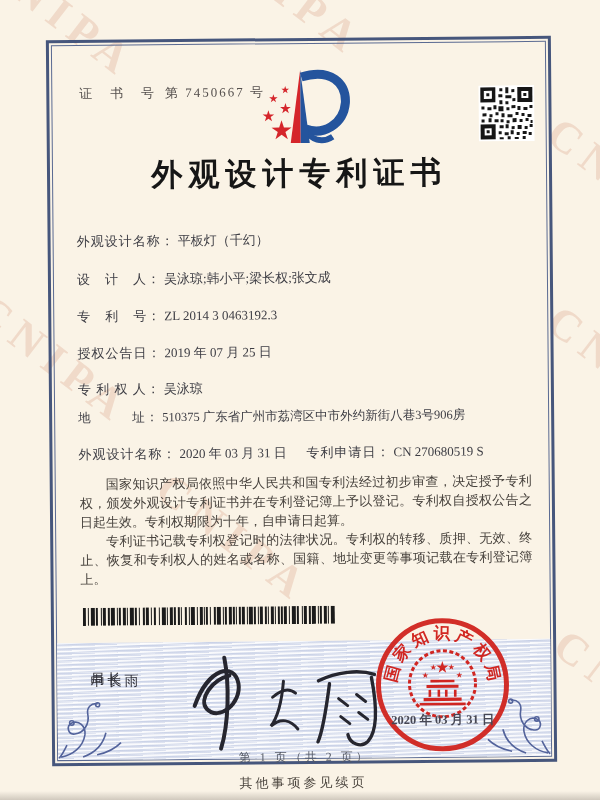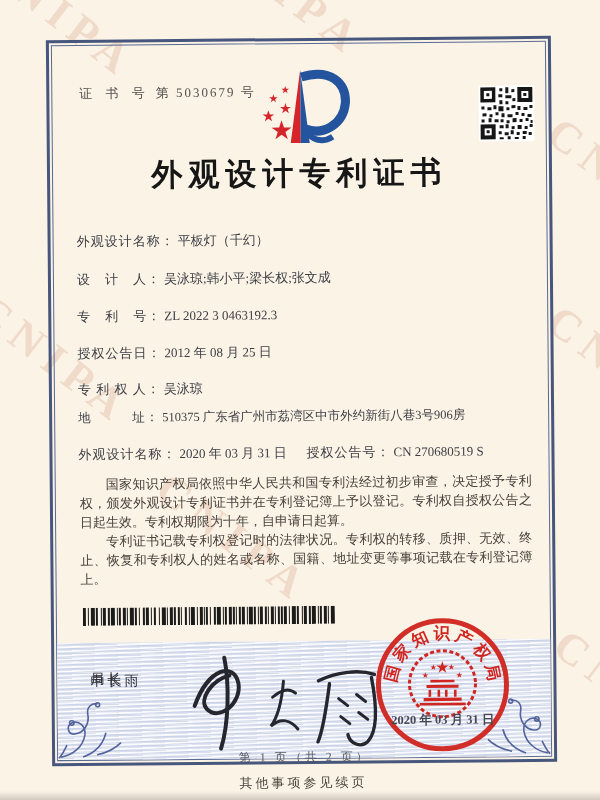--- a/index.html
+++ b/index.html
@@ -15,21 +15,21 @@
     font-size:44px;letter-spacing:9px;color:rgba(214,148,118,0.26);
     transform:rotate(38deg);white-space:nowrap;pointer-events:none;
   }
   
   .cert{
     position:absolute;left:49px;top:38px;width:505px;height:726px;
     border:3px solid #46567c;box-sizing:border-box;
   }
   .cert-inner-line{position:absolute;inset:2px;border:1px solid #5a6a92;pointer-events:none;}
   .cert-no{position:absolute;left:30px;top:42px;font-size:13px;color:#55504e;letter-spacing:2px;white-space:nowrap;}
-  .cert-no .lbl{letter-spacing:5px;margin-right:6px;}
+  .cert-no .lbl{letter-spacing:5px;margin-right:6px;font-family:Liberation Mono, monospace;}
   .logo{position:absolute;left:202px;top:26px;}
   .qr{position:absolute;left:429px;top:46px;}
   .title{
     position:absolute;left:0;right:0;top:112px;text-align:center;
     font-size:31px;font-weight:bold;color:#161616;letter-spacing:6px;white-space:nowrap;
   }
   .field{position:absolute;left:26px;font-size:13px;color:#3d3d44;white-space:nowrap;}
   .field .flabel{letter-spacing:1px;text-align:right;}
   .field .fvalue{margin-left:3px;}
   .grant-group{position:absolute;left:228px;top:0;}
@@ -78,21 +78,21 @@
   <div class="wm" style="left:536px;top:160px;">CNIPA</div>
   <div class="wm" style="left:-36px;top:332px;">CNIPA</div>
   <div class="wm" style="left:534px;top:348px;">CNIPA</div>
   <div class="wm" style="left:142px;top:512px;">CNIPA</div>
   <div class="wm" style="left:538px;top:672px;">CNIPA</div>
 
   <div class="cert">
     <div class="cert-inner-line"></div>
 
     <div class="cert-no">
-      <span class="lbl">证 书 号</span><span>第 5030679 号</span>
+      <span class="lbl">证 书 号</span><span>第 7450667 号</span>
     </div>
 
     <svg class="logo" width="100" height="86" viewBox="0 0 100 86">
       <g fill="#d5252b" font-family="'DejaVu Sans',sans-serif" text-anchor="middle">
         <text x="30" y="72" font-size="26">★</text>
         <text x="17" y="54" font-size="15">★</text>
         <text x="34" y="46" font-size="14">★</text>
         <text x="22" y="35" font-size="11">★</text>
         <text x="34" y="26" font-size="10">★</text>
       </g>
@@ -169,35 +169,35 @@
 
     <div class="title">外观设计专利证书</div>
 
     <div class="field" style="top:190px;">
       <span class="flabel">外观设计名称：</span><span class="fvalue">平板灯（千幻）</span>
     </div>
     <div class="field" style="top:228px;">
       <span class="flabel">设　计　人：</span><span class="fvalue">吴泳琼;韩小平;梁长权;张文成</span>
     </div>
     <div class="field" style="top:265px;">
-      <span class="flabel">专　利　号：</span><span class="fvalue">ZL 2022 3 0463192.3</span>
+      <span class="flabel">专　利　号：</span><span class="fvalue">ZL 2014 3 0463192.3</span>
     </div>
     <div class="field" style="top:302px;">
-      <span class="flabel">授权公告日：</span><span class="fvalue">2012 年 08 月 25 日</span>
+      <span class="flabel">授权公告日：</span><span class="fvalue">2019 年 07 月 25 日</span>
     </div>
     <div class="field" style="top:338px;">
       <span class="flabel">专 利 权 人：</span><span class="fvalue">吴泳琼</span>
     </div>
     <div class="field" style="top:367px;font-size:12.5px;">
       <span class="flabel">地　　　址：</span><span class="fvalue">510375 广东省广州市荔湾区中市外约新街八巷3号906房</span>
     </div>
     <div class="field" style="top:403px;">
       <span class="flabel">外观设计名称：</span><span class="fvalue">2020 年 03 月 31 日</span>
       <span class="grant-group">
-        <span class="flabel">授权公告号：</span><span class="fvalue">CN 270680519 S</span>
+        <span class="flabel">专利申请日：</span><span class="fvalue">CN 270680519 S</span>
       </span>
     </div>
 
     <div class="paras">
       <p>国家知识产权局依照中华人民共和国专利法经过初步审查，决定授予专利权，颁发外观设计专利证书并在专利登记簿上予以登记。专利权自授权公告之日起生效。专利权期限为十年，自申请日起算。</p>
       <p>专利证书记载专利权登记时的法律状况。专利权的转移、质押、无效、终止、恢复和专利权人的姓名或名称、国籍、地址变更等事项记载在专利登记簿上。</p>
     </div>
 
     <svg class="barcode" width="252" height="18" viewBox="0 0 252 18">
       <line x1="0" y1="9" x2="252" y2="9" stroke="#1b1b1b" stroke-width="18" stroke-dasharray="3 2 1 2 4 1 2 3 1 1 3 2 2 1 4 2 1 1 2 2 3 1 1 2 4 1 2 2 1 3 2 1 3 2 1 2 2 3 1 2 4 1 1 2 3 1 2 2 2 1 1 3 2 2 1 1 4 2 1 2 3 1 1 1 2 2 1 3 2 1 4 2 1 1 2 2 3 1 2 1 1 2 2 1 3 2 1 1 4 1 2 2 1 1 3 2 2 1 1 2 3 1 1 2 2 1 2 1"></line>

